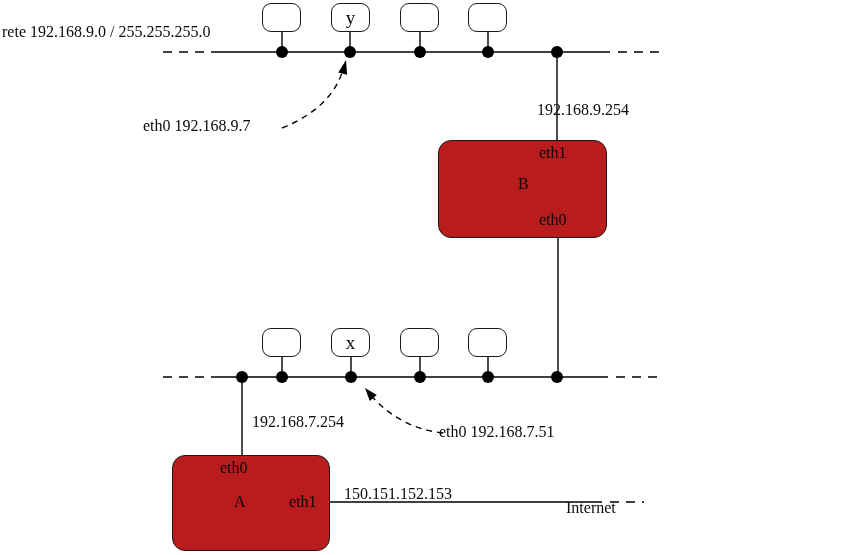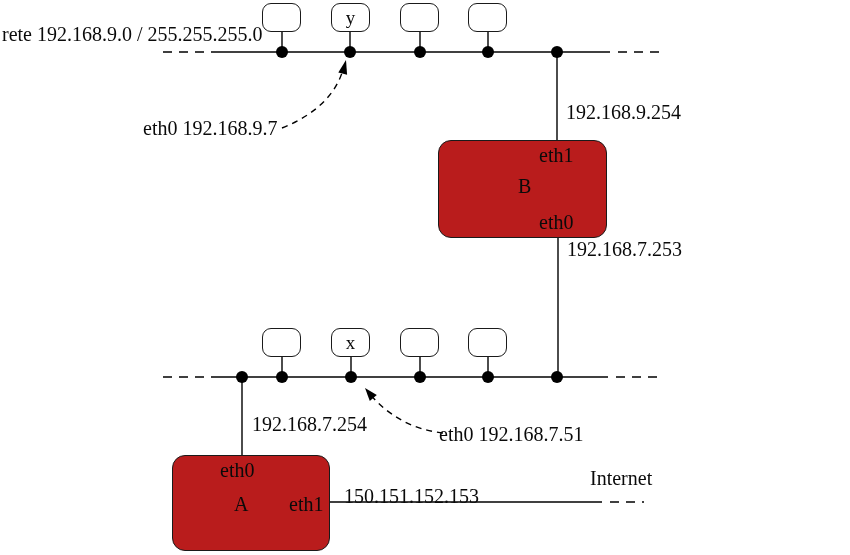--- a/index.html
+++ b/index.html
@@ -7,21 +7,21 @@
     position:relative;
     width:850px;height:555px;
     background:#ffffff;
     font-family:"Liberation Serif", serif;
     color:#0a0a0a;
     overflow:hidden;
   }
   #wires{position:absolute;left:0;top:0;}
   .lbl{
     position:absolute;
-    font-size:20px;
+    font-size:16px;
     line-height:1;
     white-space:nowrap;
     color:#0a0a0a;
   }
   .host-box{
     position:absolute;
     width:39px;height:29px;
     border:1.4px solid #1a1a1a;
     border-radius:9px;
     background:#ffffff;
@@ -134,20 +134,19 @@
   </div>
 
   <div class="router-box" style="left:172px;top:455px;width:158px;height:96px;">
     <span class="lbl" style="left:47px;top:4px;">eth0</span>
     <span class="lbl" style="left:61px;top:38px;">A</span>
     <span class="lbl" style="left:116px;top:38px;">eth1</span>
   </div>
 
   <div class="lbl" style="left:2px;top:24px;">rete 192.168.9.0 / 255.255.255.0</div>
   <div class="lbl" style="left:143px;top:118px;">eth0 192.168.9.7</div>
-  <div class="lbl" style="left:566px;top:102px;">192.168.9.254</div>
-  <div class="lbl" style="left:567px;top:239px;">192.168.7.253</div>
+  <div class="lbl" style="left:537px;top:102px;">192.168.9.254</div>
   <div class="lbl" style="left:439px;top:424px;text-align:center;">eth0 192.168.7.51</div>
   <div class="lbl" style="left:252px;top:414px;">192.168.7.254</div>
   <div class="lbl" style="left:344px;top:486px;">150.151.152.153</div>
-  <div class="lbl" style="left:566px;top:468px;margin-left:24px;">Internet</div>
+  <div class="lbl" style="left:566px;top:500px;">Internet</div>
 
 </div>
 
 </body></html>

